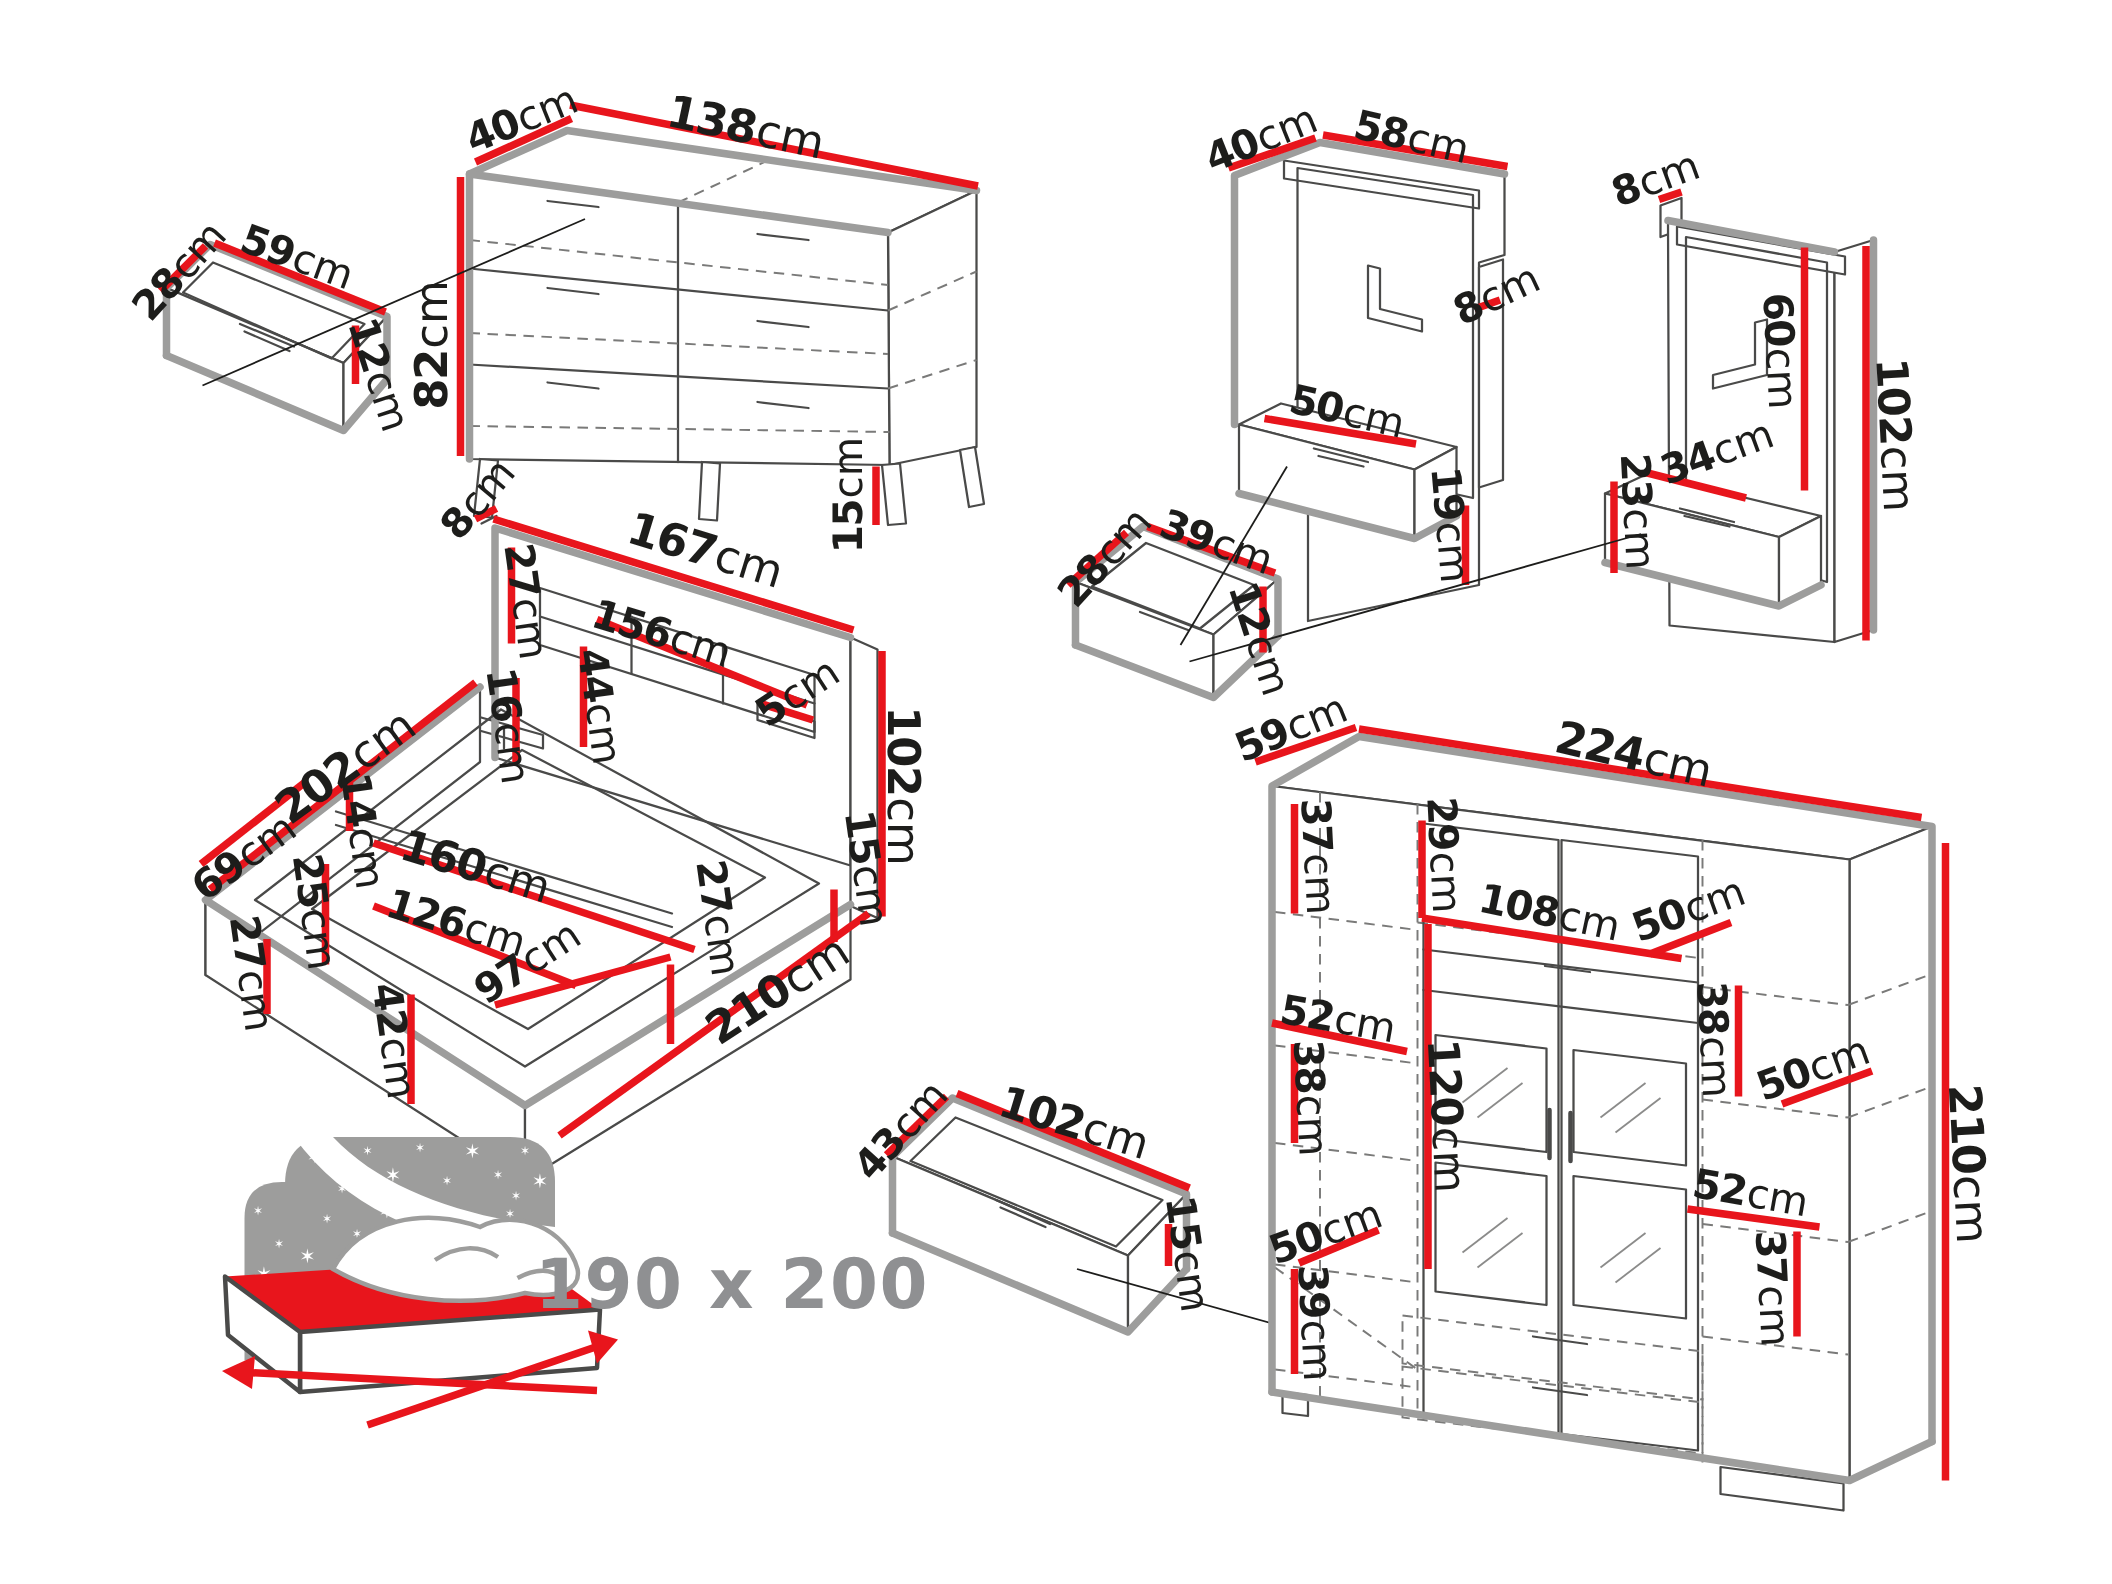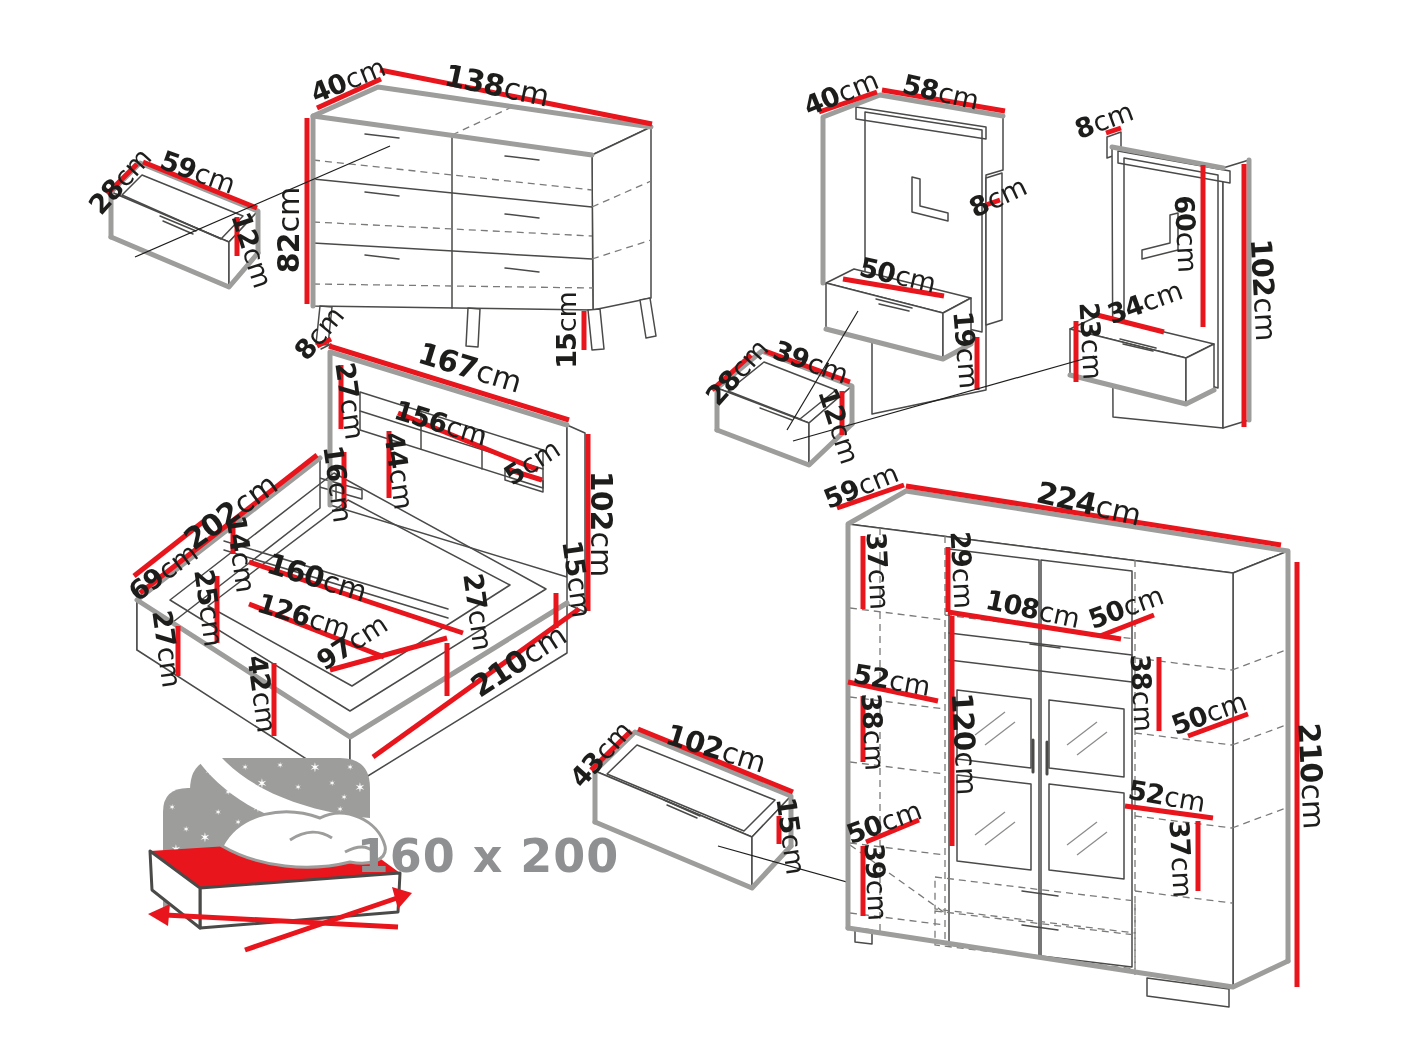--- a/index.html
+++ b/index.html
@@ -379,14 +379,14 @@
       <div class="dim-label" style="left: 964px; top: 744px; font-size: 29px; transform: translate(-50%, -50%) rotate(87deg);"><span class="num">120</span><span class="unit">cm</span></div>
       <div class="dim-label" style="left: 1142px; top: 693px; font-size: 27px; transform: translate(-50%, -50%) rotate(87deg);"><span class="num">38</span><span class="unit">cm</span></div>
       <div class="dim-label" style="left: 1209px; top: 713px; font-size: 27px; transform: translate(-50%, -50%) rotate(-20deg);"><span class="num">50</span><span class="unit">cm</span></div>
       <div class="dim-label" style="left: 884px; top: 822px; font-size: 27px; transform: translate(-50%, -50%) rotate(-20deg);"><span class="num">50</span><span class="unit">cm</span></div>
       <div class="dim-label" style="left: 876px; top: 882px; font-size: 27px; transform: translate(-50%, -50%) rotate(87deg);"><span class="num">39</span><span class="unit">cm</span></div>
       <div class="dim-label" style="left: 1167px; top: 796px; font-size: 27px; transform: translate(-50%, -50%) rotate(10deg);"><span class="num">52</span><span class="unit">cm</span></div>
       <div class="dim-label" style="left: 1181px; top: 859px; font-size: 27px; transform: translate(-50%, -50%) rotate(87deg);"><span class="num">37</span><span class="unit">cm</span></div>
       <div class="dim-label" style="left: 1311px; top: 776px; font-size: 30px; transform: translate(-50%, -50%) rotate(87deg);"><span class="num">210</span><span class="unit">cm</span></div>
     </div>
 
-  <div id="bed-size-label">160 x 200</div>
+  <div id="bed-size-label">190 x 200</div>
 </div>
 
 </body></html>

